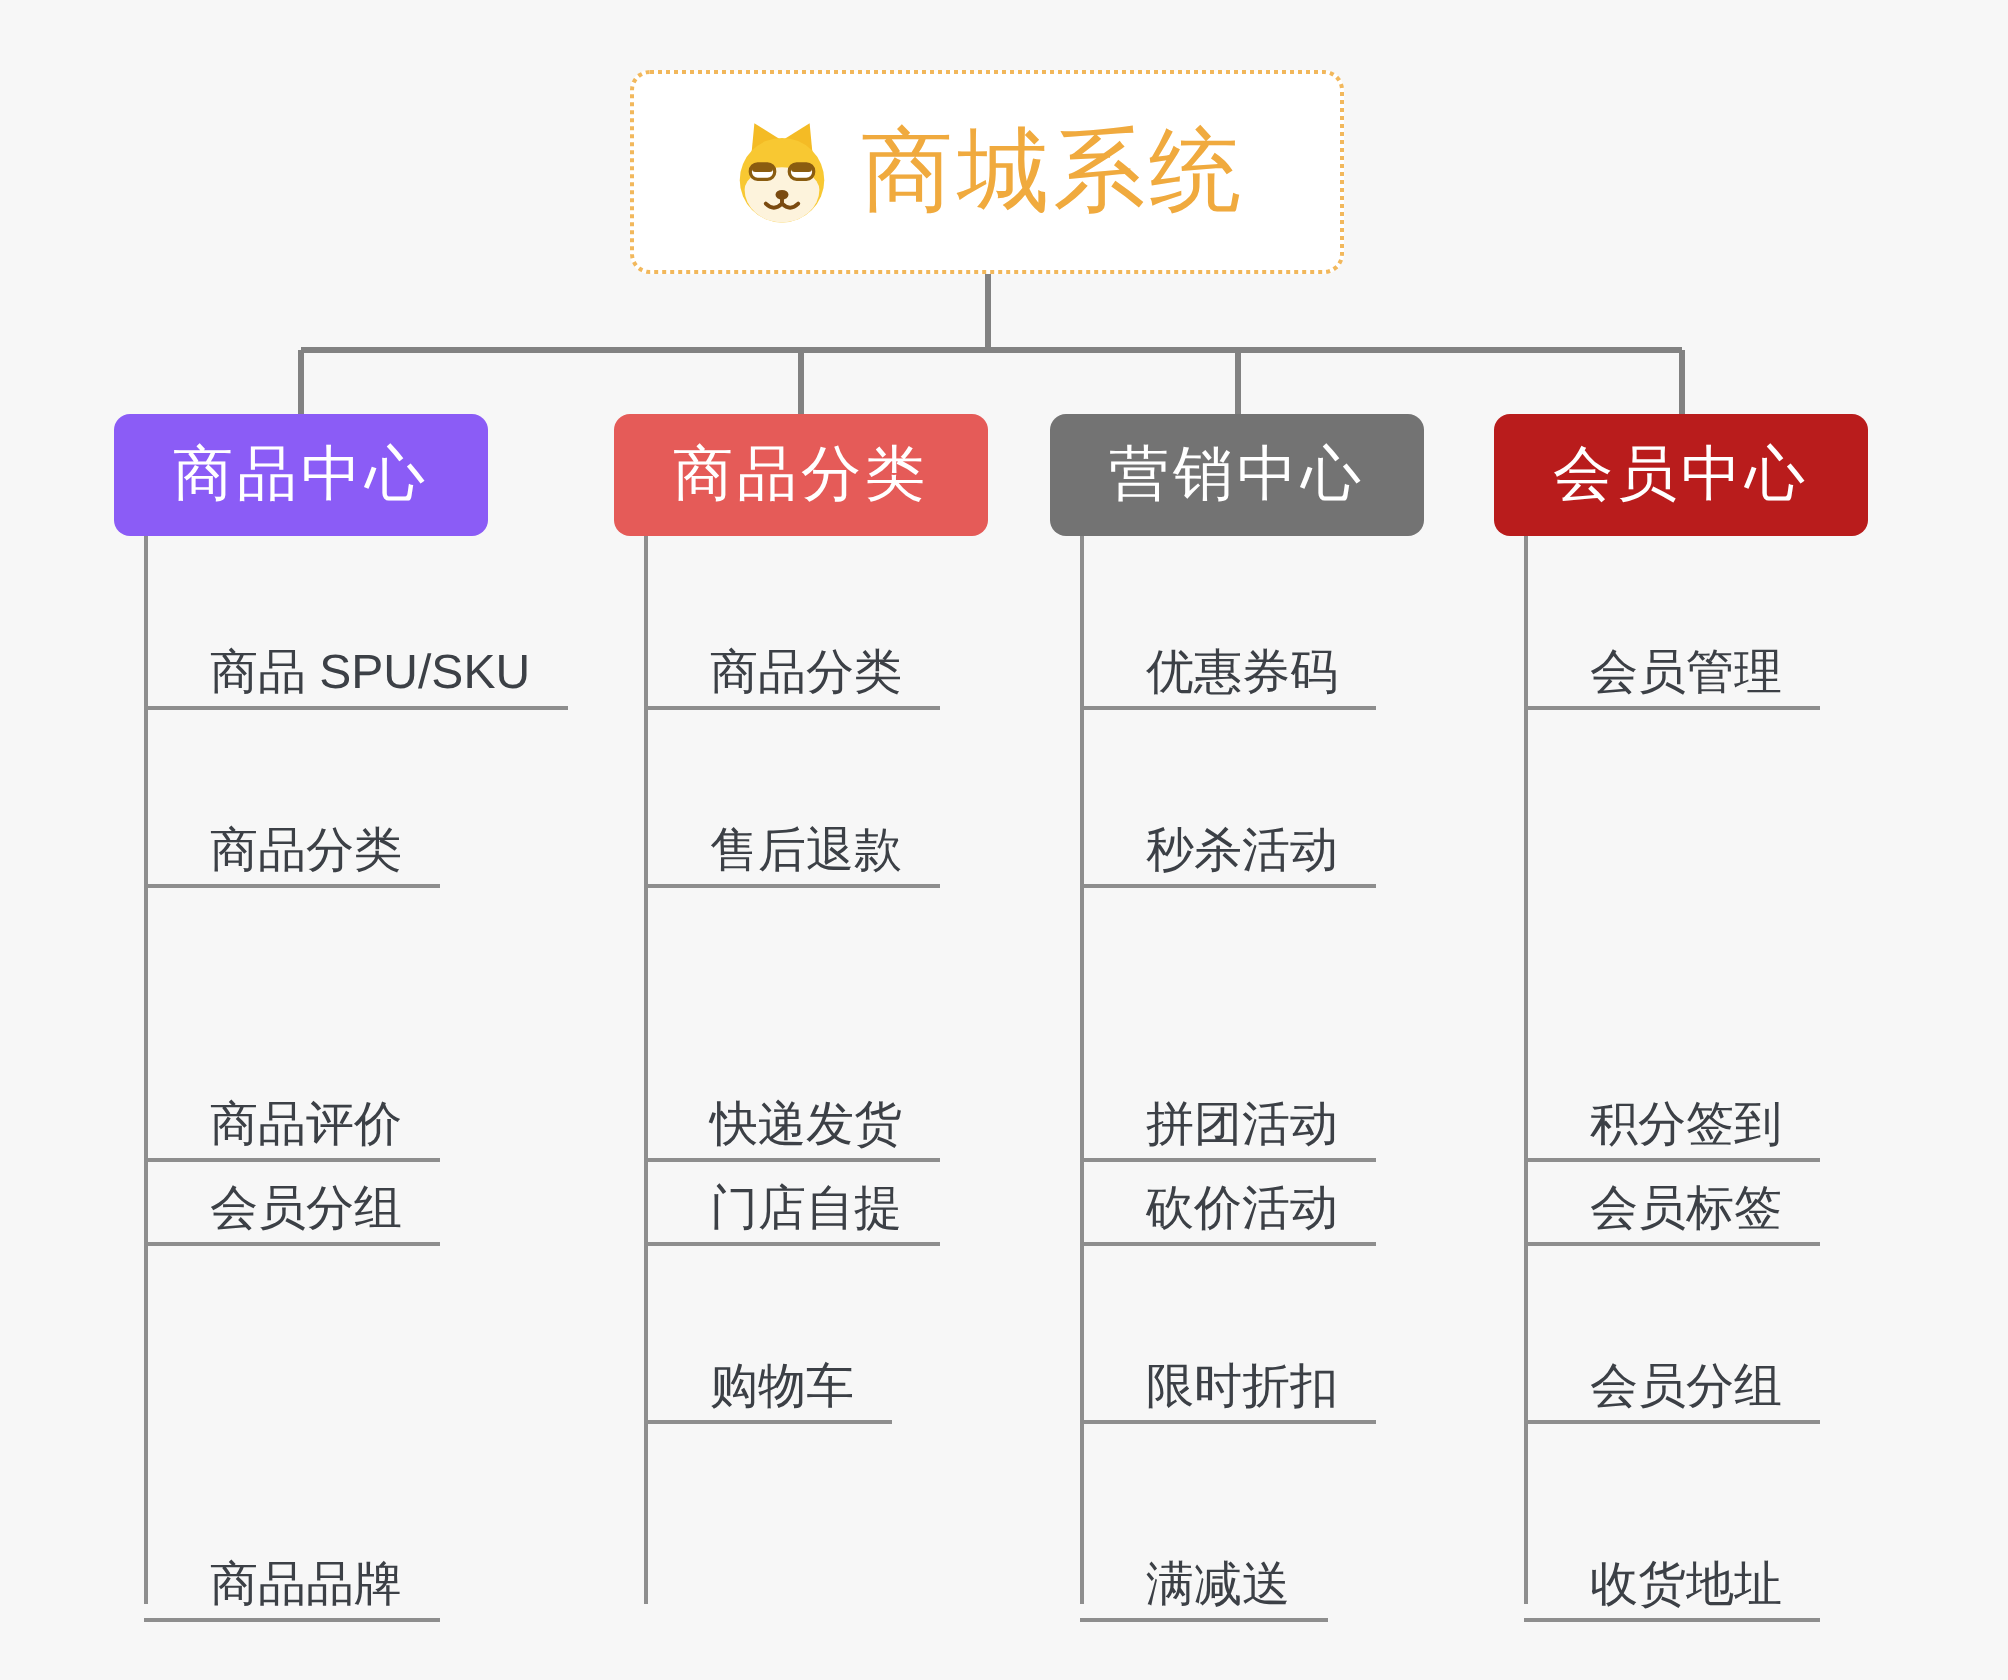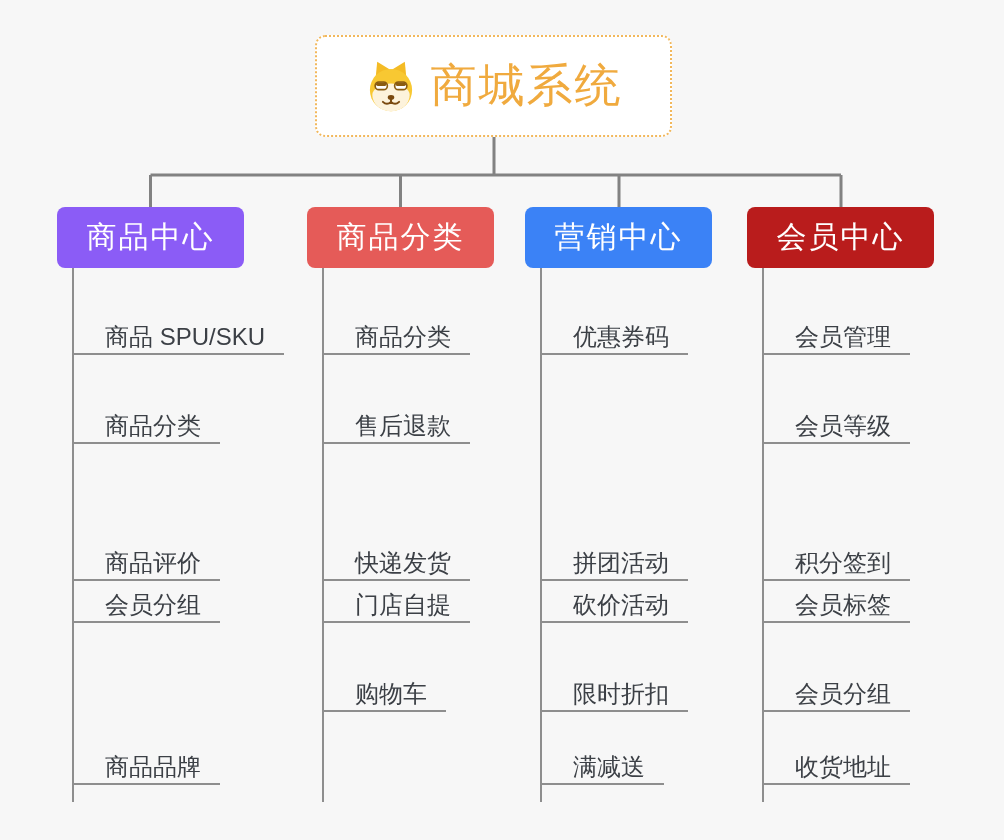--- a/index.html
+++ b/index.html
@@ -83,21 +83,21 @@
     line-height: 1;
     color: var(--itemtext, #3c4046);
     white-space: nowrap;
     cursor: pointer;
   }
   .leaf.i0 { top: 108px; }
   .leaf.i1 { top: 197px; }
   .leaf.i2 { top: 287px; margin-top: 47px; }
   .leaf.i3 { top: 376px; }
   .leaf.i4 { top: 465px; }
-  .leaf.i5 { top: 538px; }
+  .leaf.i5 { top: 564px; }
 </style>
 </head>
 <body>
 
 <div class="canvas" style="background: rgb(247, 247, 247); --line: #828282; --subline: #8e8e8e; --itemtext: #3c4046;">
 
   <svg class="connectors" viewBox="0 0 1004 840">
     <path d="M494 137 V175 M150.5 175 H841 M150.5 175 V207 M400.5 175 V207 M619 175 V207 M841 175 V207"></path>
   </svg>
 
@@ -131,33 +131,33 @@
     <div class="bhead" style="background: rgb(229, 91, 88);">商品分类</div>
     <div class="trunk"></div>
     <div class="leaf i0">商品分类</div>
     <div class="leaf i1">售后退款</div>
     <div class="leaf i2">快递发货</div>
     <div class="leaf i3">门店自提</div>
     <div class="leaf i4">购物车</div>
   </div>
 
   <div class="branch b3">
-    <div class="bhead" style="background: #3b82f6;">营销中心</div>
+    <div class="bhead" style="background: #737373;">营销中心</div>
     <div class="trunk"></div>
     <div class="leaf i0">优惠券码</div>
+    <div class="leaf i1">秒杀活动</div>
     <div class="leaf i2">拼团活动</div>
     <div class="leaf i4">限时折扣</div>
     <div class="leaf i3">砍价活动</div>
     <div class="leaf i5">满减送</div>
   </div>
 
   <div class="branch b4">
     <div class="bhead" style="background: #b91c1c;">会员中心</div>
     <div class="trunk"></div>
     <div class="leaf i0">会员管理</div>
-    <div class="leaf i1">会员等级</div>
     <div class="leaf i2">积分签到</div>
     <div class="leaf i3">会员标签</div>
     <div class="leaf i4">会员分组</div>
     <div class="leaf i5">收货地址</div>
   </div>
 
 </div>
 
 </body></html>

